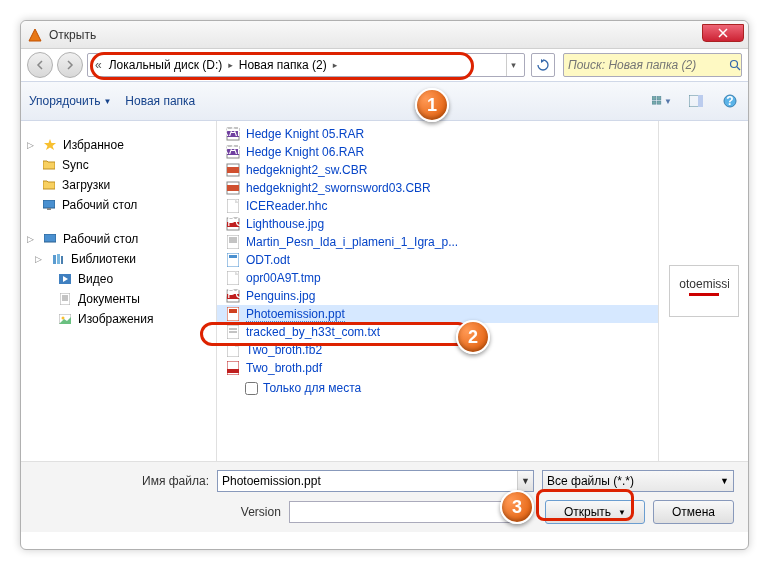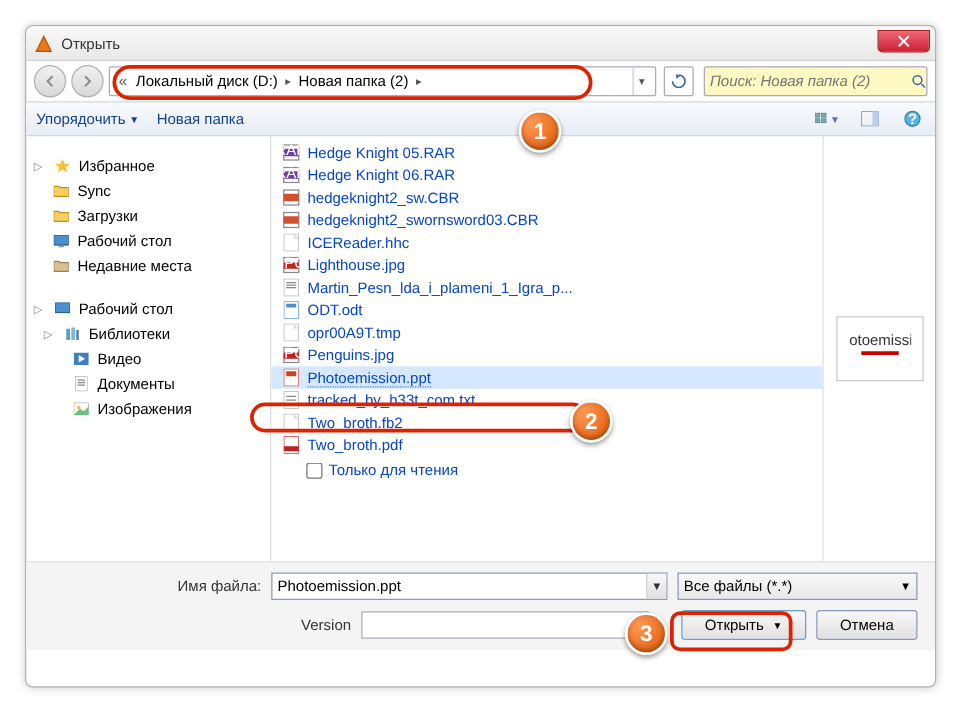--- a/index.html
+++ b/index.html
@@ -19,21 +19,21 @@
 .breadcrumb .crumb { color: #000; padding: 0 2px; }
 .breadcrumb .arrow { color: #555; font-size: 9px; padding: 0 2px; }
 .drop-ref { width: 14px; height: 22px; border-left: 1px solid #ccc; display: flex; align-items: center; justify-content: center; color: #555; font-size: 9px; }
 .refresh { width: 24px; height: 24px; border: 1px solid #aab; background: #fff; display: flex; align-items: center; justify-content: center; color: #36a; cursor: pointer; margin-left: 2px; border-radius: 2px; }
 .search { width: 179px; height: 24px; border: 1px solid #aab; background: #fef9c3; display: flex; align-items: center; padding: 0 4px; gap: 4px; border-radius: 2px; margin-left: 4px; }
 .search input { border: none; outline: none; flex: 1; color: #888; font-style: italic; background: transparent; }
 .search .sicon { color: #36a; }
 
 .hl-breadcrumb { position: absolute; border: 3px solid #d20; border-radius: 14px; left: 90px; top: 52px; width: 384px; height: 28px; pointer-events: none; }
 
-.toolbar2 { height: 28px; background: linear-gradient(to bottom, #f7f9fc, #e8edf5); border-top: 1px solid #d0d8e8; border-bottom: 1px solid #d0d8e8; display: flex; align-items: center; padding: 0 8px; gap: 14px; }
+.toolbar2 { height: 40px; background: linear-gradient(to bottom, #f7f9fc, #e8edf5); border-top: 1px solid #d0d8e8; border-bottom: 1px solid #d0d8e8; display: flex; align-items: center; padding: 0 8px; gap: 14px; }
 .toolbar2 .tbtn { color: #15428b; cursor: pointer; display: flex; align-items: center; gap: 3px; }
 .toolbar2 .spacer { flex: 1; }
 .toolbar2 .ricon { width: 20px; height: 20px; display: flex; align-items: center; justify-content: center; color: #5577aa; cursor: pointer; }
 
 .body { display: flex; height: 340px; }
 .sidebar { width: 196px; border-right: 1px solid #e0e0e0; overflow: hidden; padding: 4px 0; }
 .sidebar .item { display: flex; align-items: center; gap: 5px; padding: 2px 4px 2px 20px; color: #000; cursor: pointer; white-space: nowrap; }
 .sidebar .item.head { padding-left: 6px; font-weight: normal; }
 .sidebar .item .ticon { width: 16px; height: 16px; display: inline-flex; align-items: center; justify-content: center; font-size: 11px; }
 .sidebar .tri { width: 10px; color: #888; font-size: 9px; }
@@ -191,28 +191,20 @@
         </div>
       <div class="item">
           <span class="ticon">
             <svg width="12" height="10" viewBox="0 0 12 10">
               <rect x="0" y="0" width="12" height="8" fill="#4a90d0" stroke="#2a6090"></rect>
               <rect x="4" y="8" width="4" height="2" fill="#888"></rect>
             </svg>
           </span>
           <span>Рабочий стол</span>
         </div>
-      <div class="item">
-          <span class="ticon">
-            <svg width="12" height="10" viewBox="0 0 12 10">
-              <path d="M0 1 h4 l1 1 h7 v7 h-12 z" fill="#d8c090" stroke="#a08050"></path>
-            </svg>
-          </span>
-          <span>Недавние места</span>
-        </div>
       <div style="height:14px"></div>
       <div class="item head">
         <span class="tri">▷</span>
         <span class="ticon">
             <svg width="12" height="10" viewBox="0 0 12 10">
               <rect x="0" y="0" width="12" height="8" fill="#4a90d0" stroke="#2a6090"></rect>
             </svg>
           </span>
         <span>Рабочий стол</span>
       </div>
@@ -388,21 +380,21 @@
           <span class="ficon">
             <svg width="12" height="14" viewBox="0 0 12 14">
               <rect x="0" y="0" width="12" height="14" fill="#fff" stroke="#c02020"></rect>
               <rect x="0" y="8" width="12" height="4" fill="#c02020"></rect>
             </svg>
           </span>
           <span class="fname">Two_broth.pdf</span>
         </div>
         <div class="ro-check">
           <input type="checkbox" style="">
-          <span>Только для чтения</span>
+          <span>Только для места</span>
         </div>
       </div>
 
     <div class="preview">
       <div class="thumb">
         <svg width="50" height="36" viewBox="0 0 50 36">
             <rect x="0" y="0" width="50" height="36" fill="#fff"></rect>
             <text x="25" y="15" text-anchor="middle" font-size="4" fill="#333">Photoemission</text>
             <rect x="10" y="20" width="30" height="3" fill="#c00"></rect>
           </svg>

